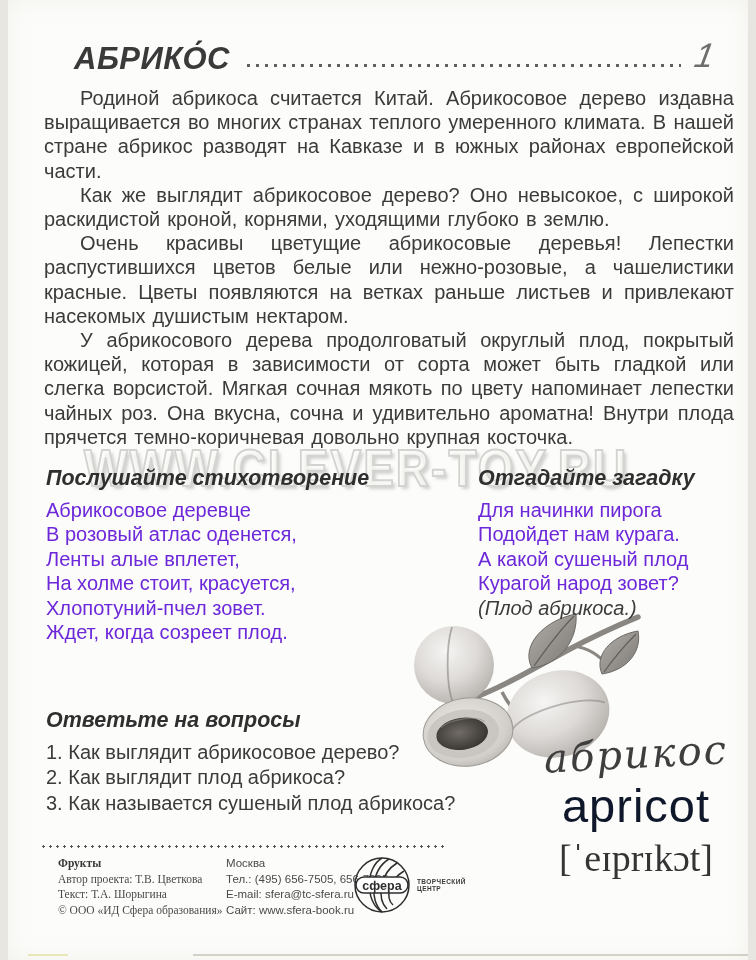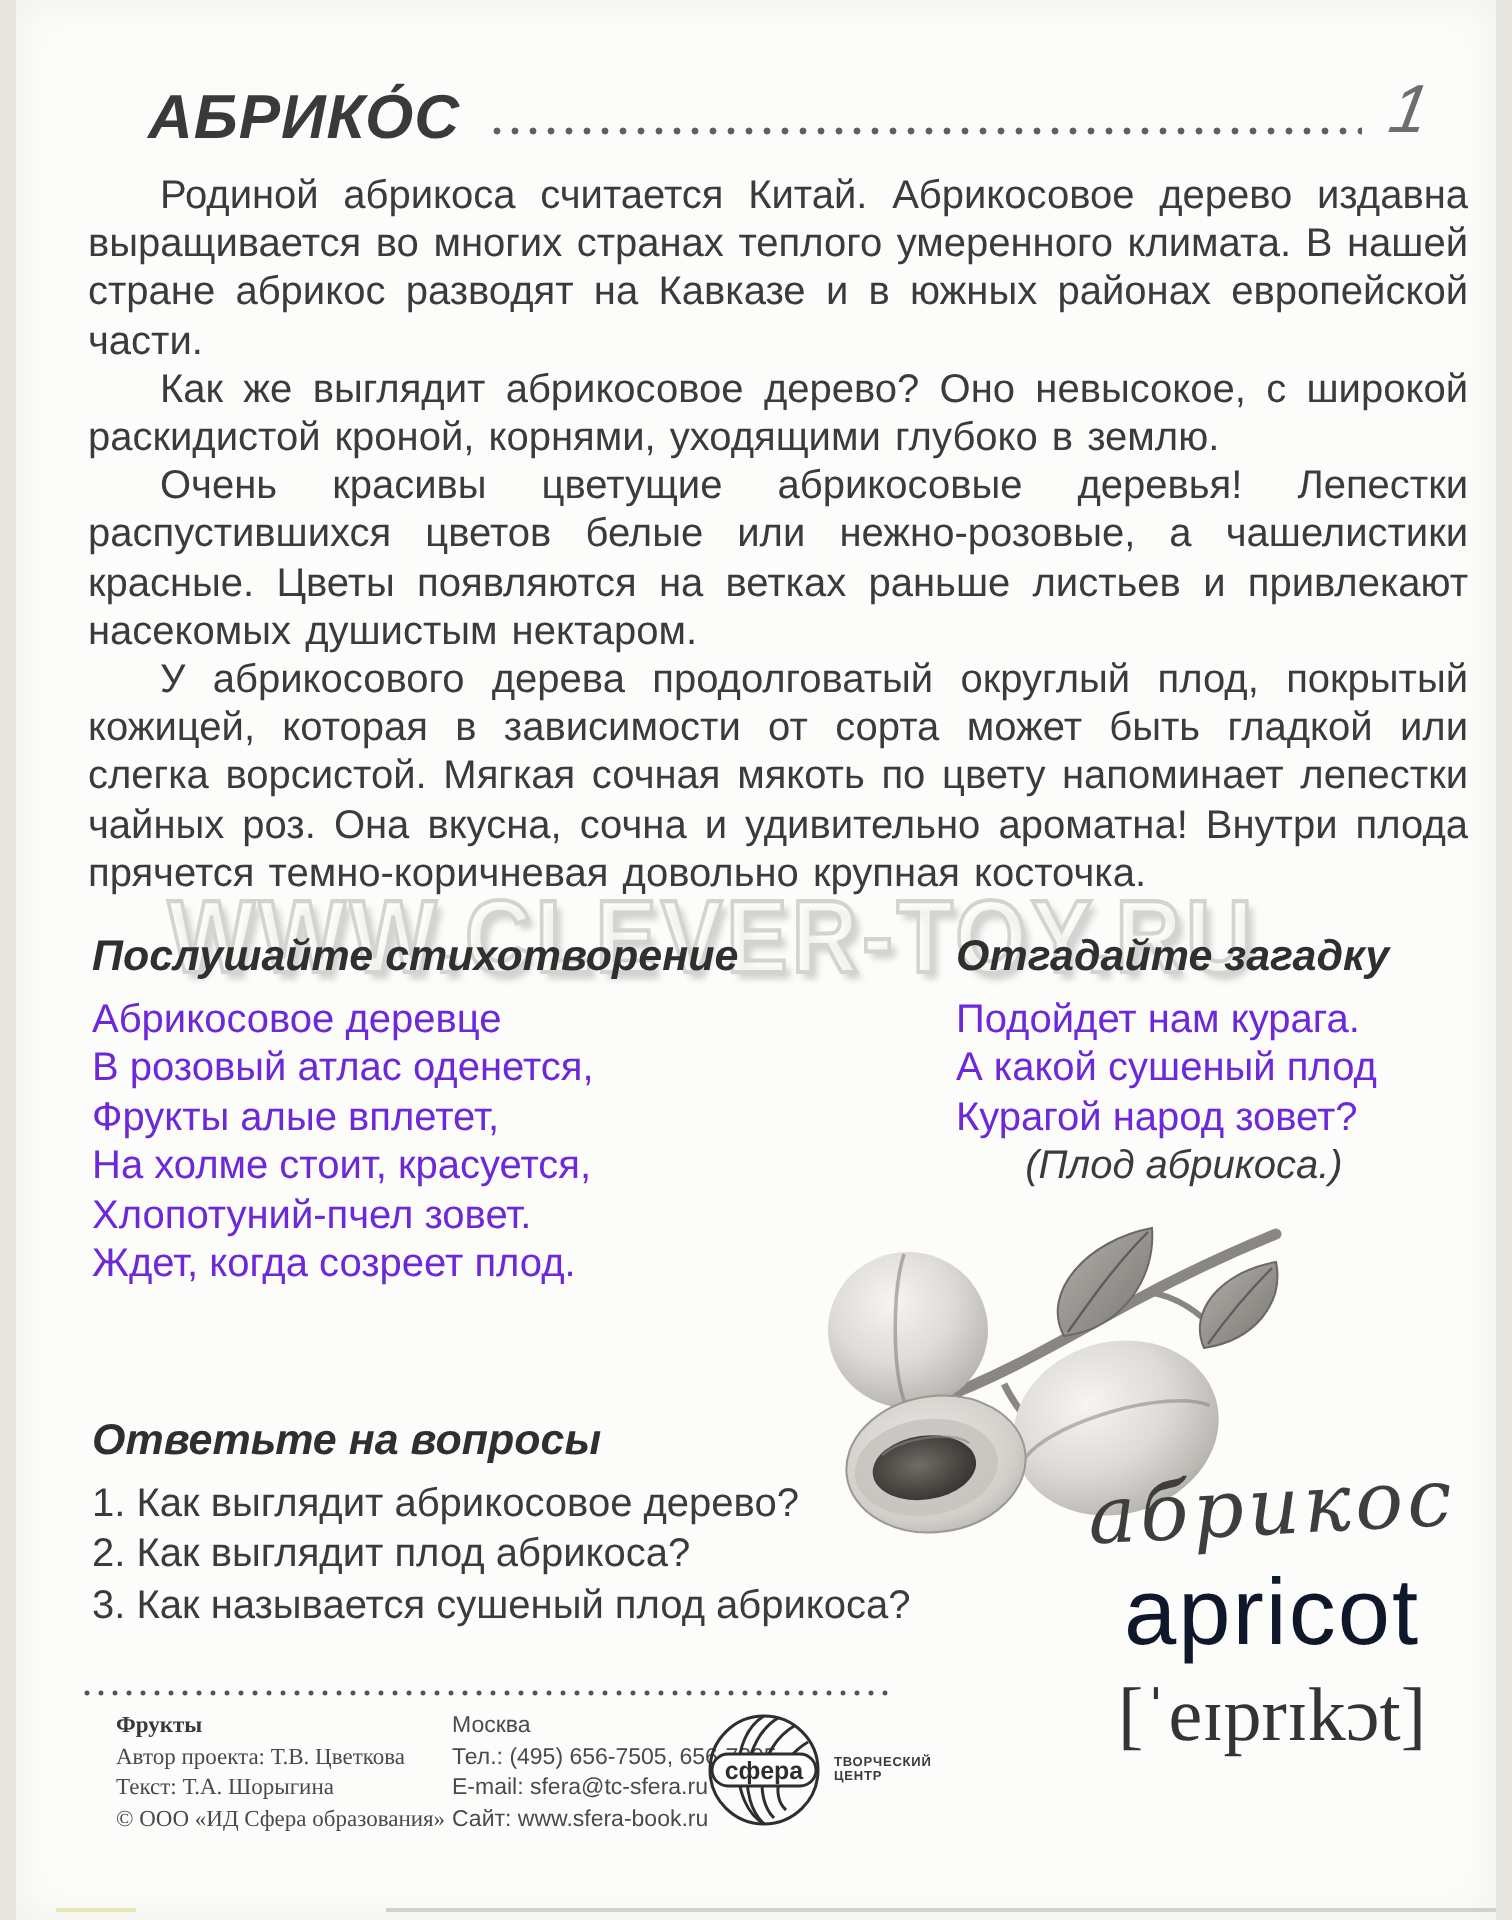--- a/index.html
+++ b/index.html
@@ -34,21 +34,21 @@
     text-shadow:3px 3px 3px rgba(110,110,108,0.30);
     transform:scaleY(1.12);
   }
   
   .sec-heading { font-style:italic; font-weight:bold; font-size:21.5px;
                  color:#2f2f2f; margin-bottom:7px; }
   .poem   { position:absolute; top:466px; left:38px;  width:400px; z-index:2; }
   .riddle { position:absolute; top:466px; left:470px; width:230px; z-index:2; }
   .poem-line, .riddle-line { font-size:20px; line-height:24.4px; color:#6d28d9; }
   .riddle-answer { font-size:20px; font-style:italic; line-height:25px;
-                   text-align:center; padding-right:2px; color:#3b3b3b; }
+                   text-align:left; padding-right:2px; color:#3b3b3b; }
   .questions { position:absolute; top:708px; left:38px; width:440px; z-index:2; }
   .question  { font-size:20px; line-height:25.3px; color:#3b3b3b; }
   
   .illustration { position:absolute; top:604px; left:398px; z-index:1; }
   
   .vocab { position:absolute; top:730px; left:508px; width:240px;
            text-align:center; z-index:3; }
   .vocab-ru { font-family:"DejaVu Serif", serif; font-style:italic;
               font-size:40px; line-height:48px; letter-spacing:2px;
               color:#3e3e3e; transform:rotate(-3deg); }
@@ -90,28 +90,29 @@
     <p>Очень красивы цветущие абрикосовые деревья! Лепестки распустившихся цветов белые или нежно-розовые, а чашелистики красные. Цветы появляются на ветках раньше листьев и привлекают насекомых душистым нектаром.</p>
     <p>У абрикосового дерева продолговатый округлый плод, покрытый кожицей, которая в зависимости от сорта может быть гладкой или слегка ворсистой. Мягкая сочная мякоть по цвету напоминает лепестки чайных роз. Она вкусна, сочна и удивительно ароматна! Внутри плода прячется темно-коричневая довольно крупная косточка.</p>
   </div>
 
   <div class="watermark">WWW.CLEVER-TOY.RU</div>
 
   <div class="poem">
     <div class="sec-heading">Послушайте стихотворение</div>
     <div class="poem-line">Абрикосовое деревце</div>
     <div class="poem-line">В розовый атлас оденется,</div>
-    <div class="poem-line">Фрукты алые вплетет,</div>
+    <div class="poem-line">Ленты алые вплетет,</div>
     <div class="poem-line">На холме стоит, красуется,</div>
     <div class="poem-line">Хлопотуний-пчел зовет.</div>
     <div class="poem-line">Ждет, когда созреет плод.</div>
   </div>
 
   <div class="riddle">
     <div class="sec-heading">Отгадайте загадку</div>
+    <div class="riddle-line">Для начинки пирога</div>
     <div class="riddle-line">Подойдет нам курага.</div>
     <div class="riddle-line">А какой сушеный плод</div>
     <div class="riddle-line">Курагой народ зовет?</div>
     <div class="riddle-answer">(Плод абрикоса.)</div>
   </div>
 
   <div class="illustration">
     <svg width="252" height="166" viewBox="0 0 252 166">
       <defs>
         <radialGradient id="fruitG" cx="40%" cy="32%" r="78%">

